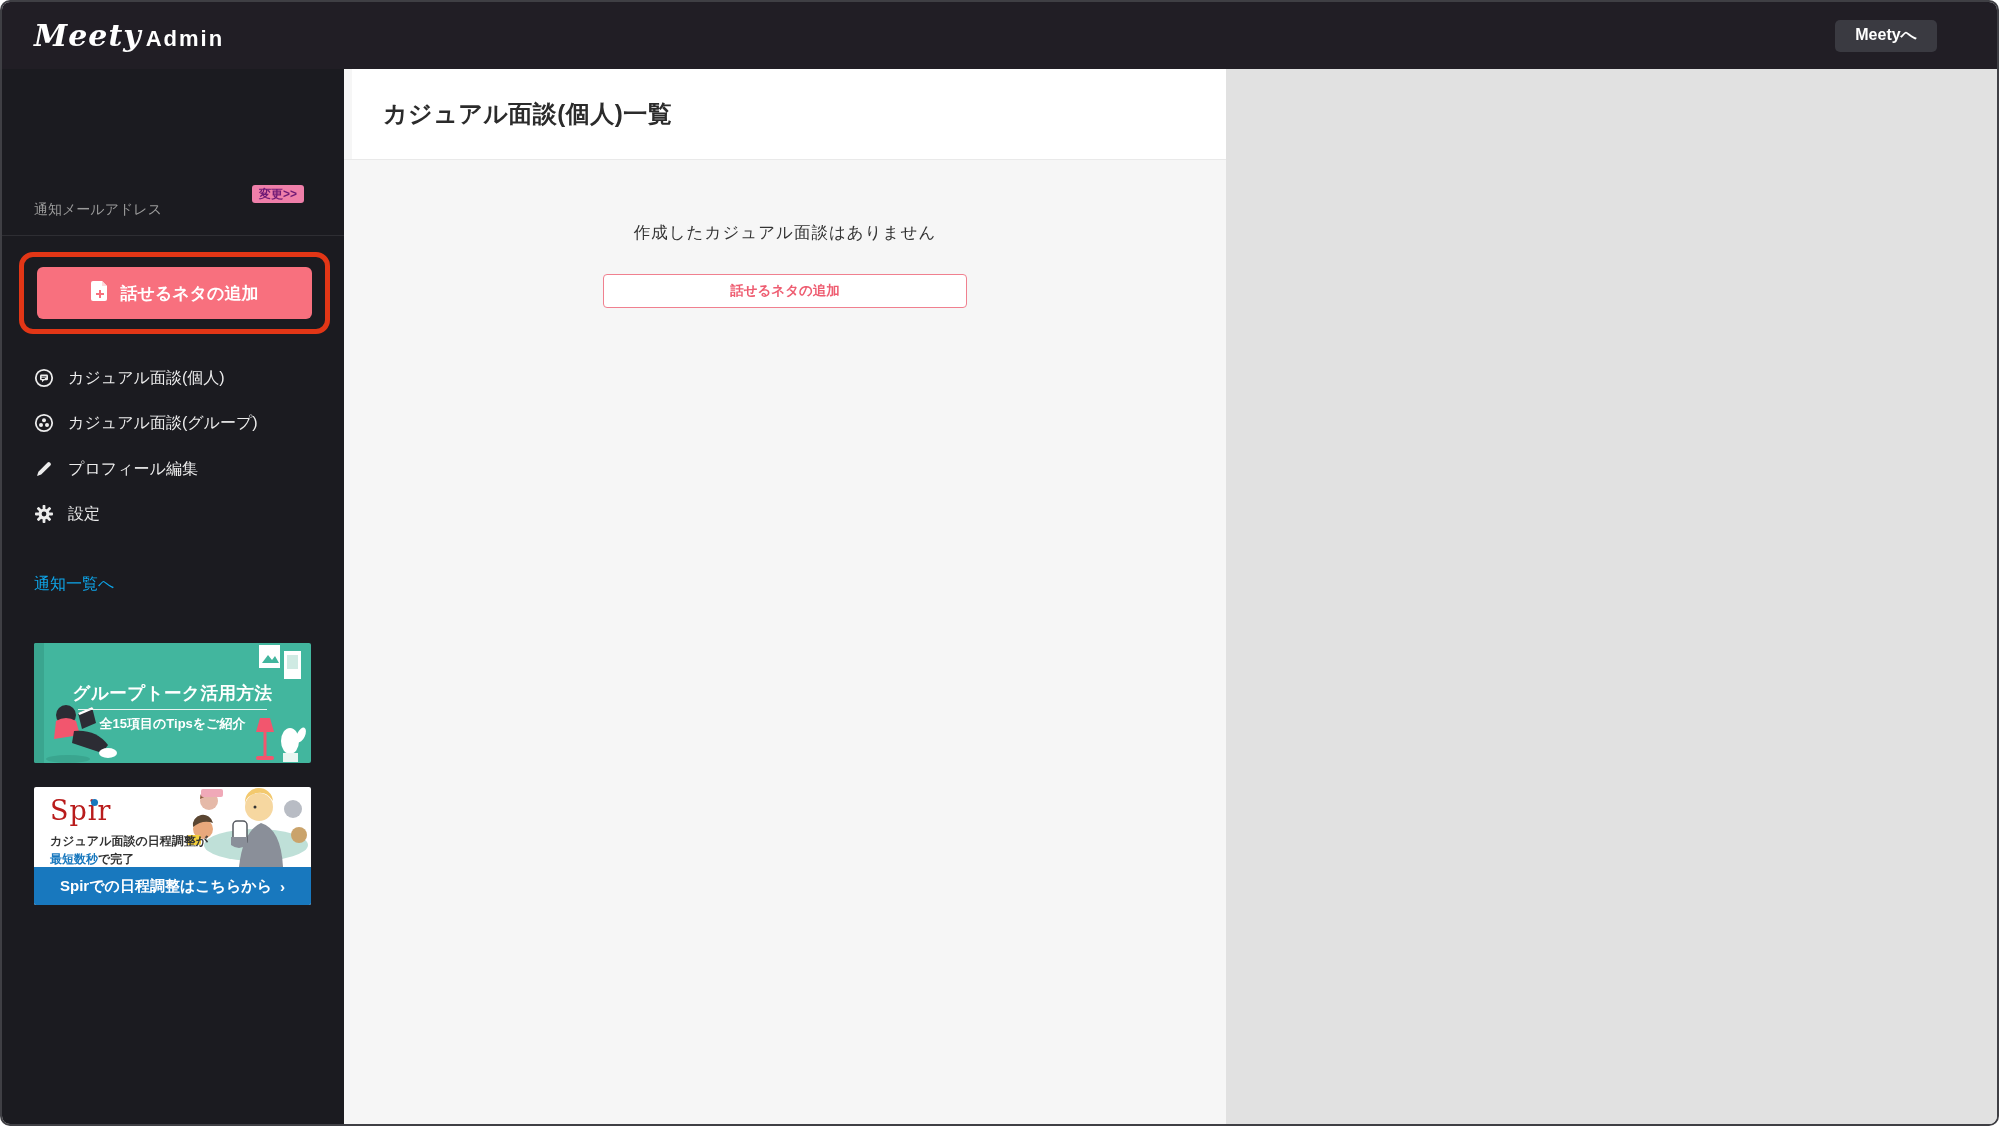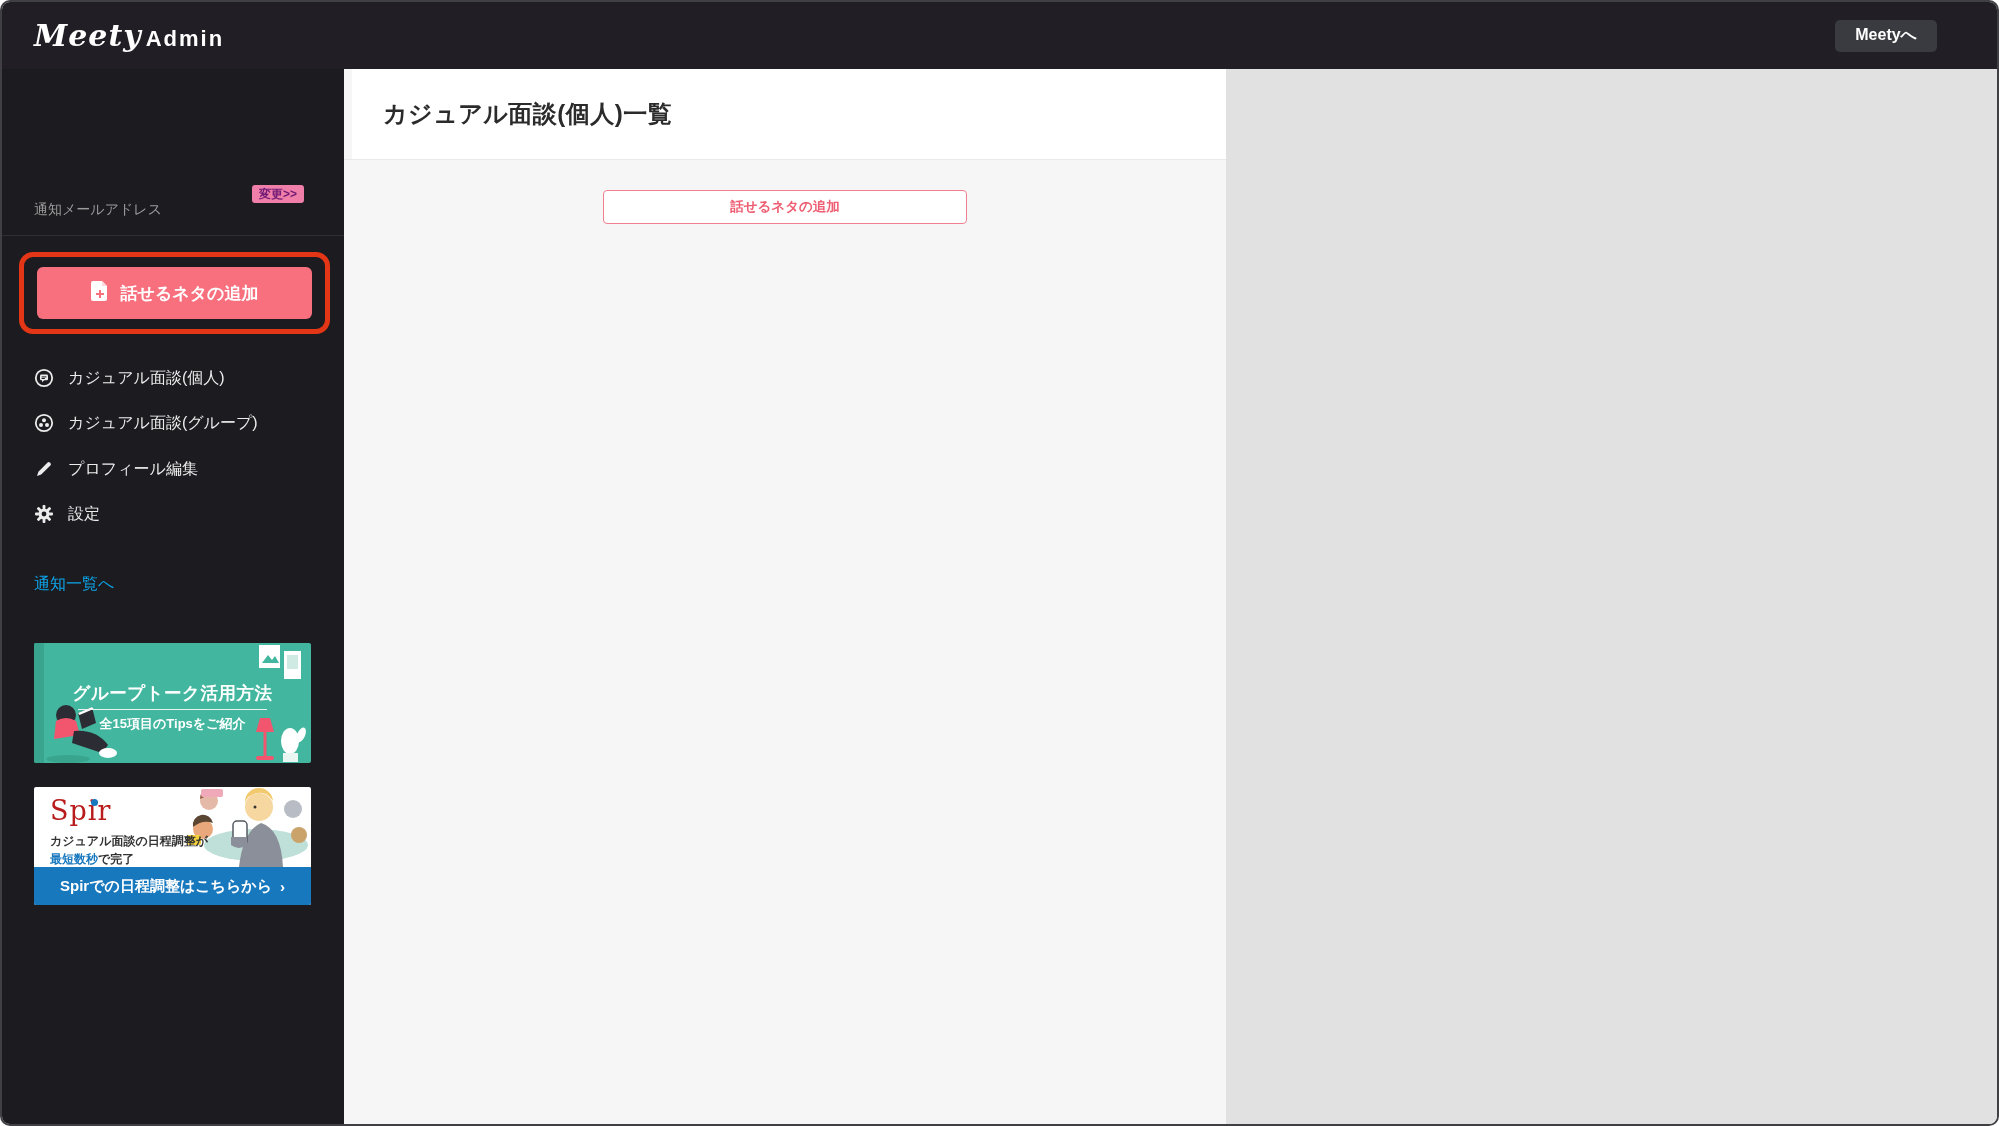--- a/index.html
+++ b/index.html
@@ -273,18 +273,19 @@
         <span>›</span>
       </div>
     </div>
   </nav>
 
   <header class="main-header">
     <h1 class="main-title">カジュアル面談(個人)一覧</h1>
   </header>
 
   <main class="main-body">
+    <p class="empty-message">作成したカジュアル面談はありません</p>
     <button class="empty-add-btn">話せるネタの追加</button>
   </main>
 
   <div class="outside-area"></div>
 
 </div>
 
 </body></html>

